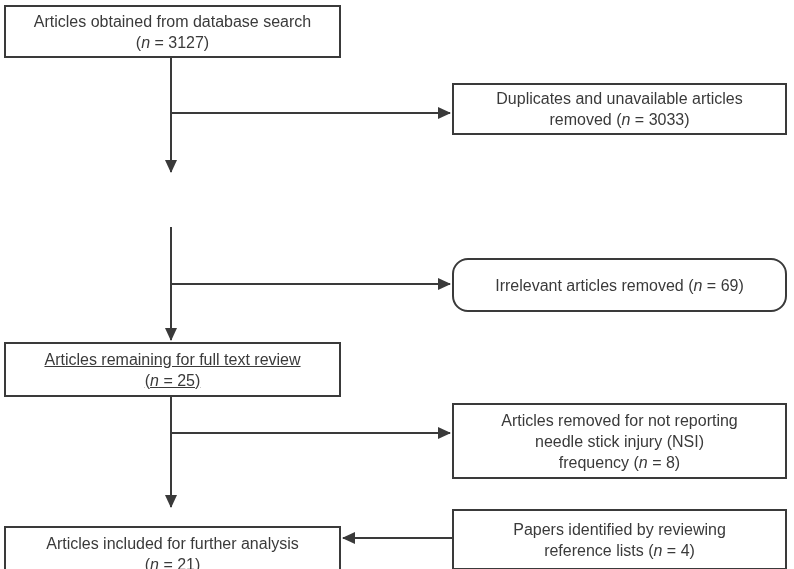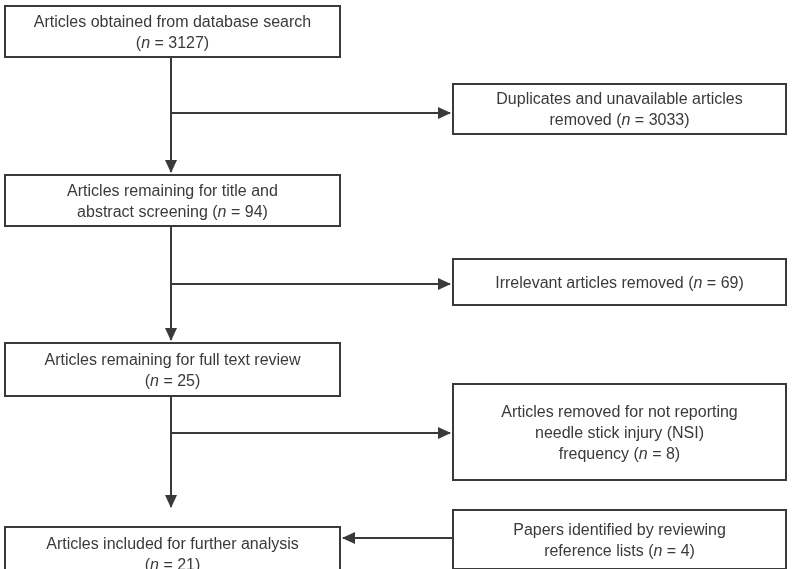--- a/index.html
+++ b/index.html
@@ -35,23 +35,23 @@
     align-items: center;
     justify-content: center;
     padding: 4px 8px;
   }
   .box i { font-style: italic; }
   .col-left  { left: 4px;  width: 337px; }
   .col-right { left: 452px; width: 335px; }
   .b1 { top: 5px;   height: 53px; }
   .b2 { top: 83px;  height: 52px; }
   .b3 { top: 174px; height: 53px; }
-  .b4 { top: 258px; height: 48px; }
-  .b5 { top: 342px; height: 55px; }
-  .b6 { top: 383px; height: 98px; }
+  .b4 { top: 258px; height: 54px; border-radius: 16px; }
+  .b5 { top: 342px; height: 55px; text-decoration: underline; }
+  .b6 { top: 403px; height: 76px; }
   .b7 { top: 509px; height: 55px; margin-top: 17px; }
   .b8 { top: 509px; height: 61px; }
 </style>
 </head>
 <body>
 
 <div class="canvas">
 
   <svg class="connectors" viewBox="0 0 794 569" xmlns="http://www.w3.org/2000/svg">
     <defs>
@@ -76,23 +76,20 @@
   </svg>
 
   <div class="box col-left b1">
       <span>Articles obtained from database search<br>(<i>n</i>&nbsp;=&nbsp;3127)</span>
     </div>
 
   <div class="box col-right b2">
       <span>Duplicates and unavailable articles<br>removed (<i>n</i>&nbsp;=&nbsp;3033)</span>
     </div>
 
-  <div class="box col-left b3">
-      <span>Articles remaining for title and<br>abstract screening (<i>n</i>&nbsp;=&nbsp;94)</span>
-    </div>
 
   <div class="box col-right b4">
       <span>Irrelevant articles removed (<i>n</i>&nbsp;=&nbsp;69)</span>
     </div>
 
   <div class="box col-left b5">
       <span>Articles remaining for full text review<br>(<i>n</i>&nbsp;=&nbsp;25)</span>
     </div>
 
   <div class="box col-right b6">

